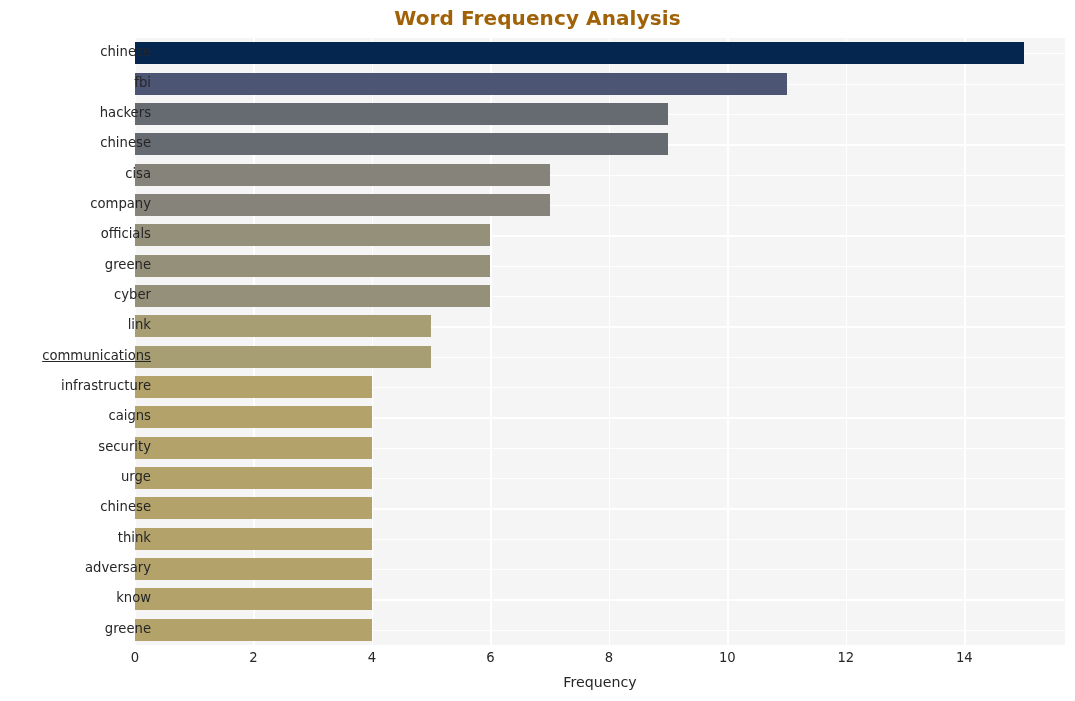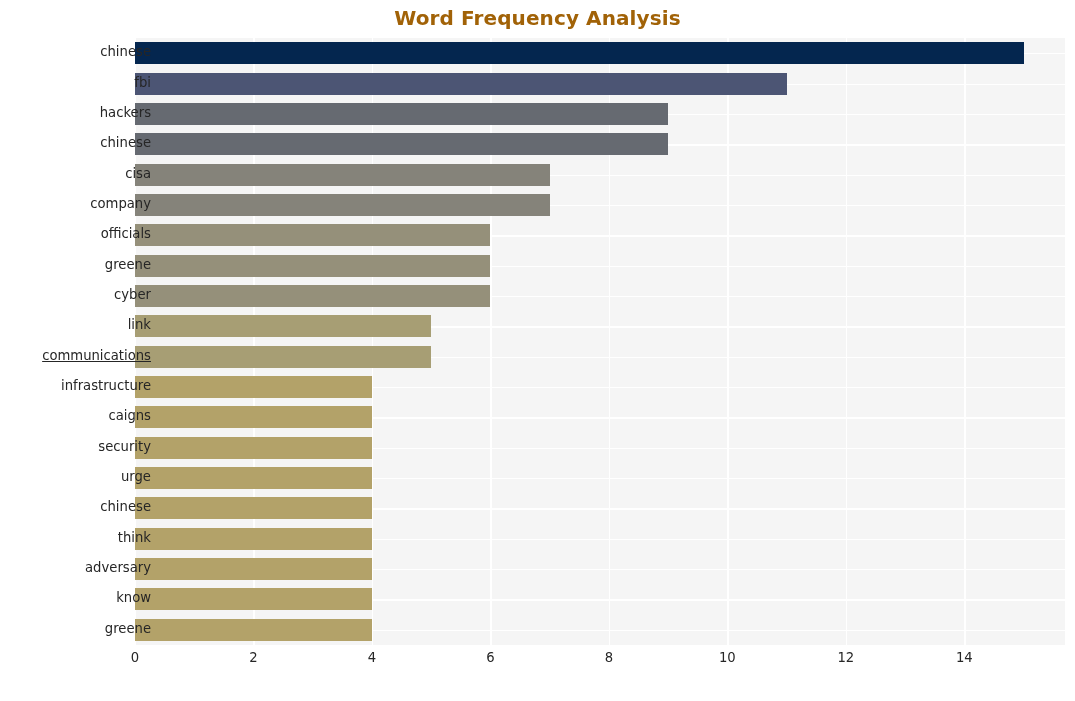--- a/index.html
+++ b/index.html
@@ -218,14 +218,15 @@
       <div class="xtick" style="left: 0px;">0</div>
       <div class="xtick" style="left: 118.471px;">2</div>
       <div class="xtick" style="left: 236.943px;">4</div>
       <div class="xtick" style="left: 355.414px;">6</div>
       <div class="xtick" style="left: 473.885px;">8</div>
       <div class="xtick" style="left: 592.357px;">10</div>
       <div class="xtick" style="left: 710.828px;">12</div>
       <div class="xtick" style="left: 829.299px;">14</div>
     </div>
 
+  <div id="xlabel">Frequency</div>
 
 </div>
 
 </body></html>

